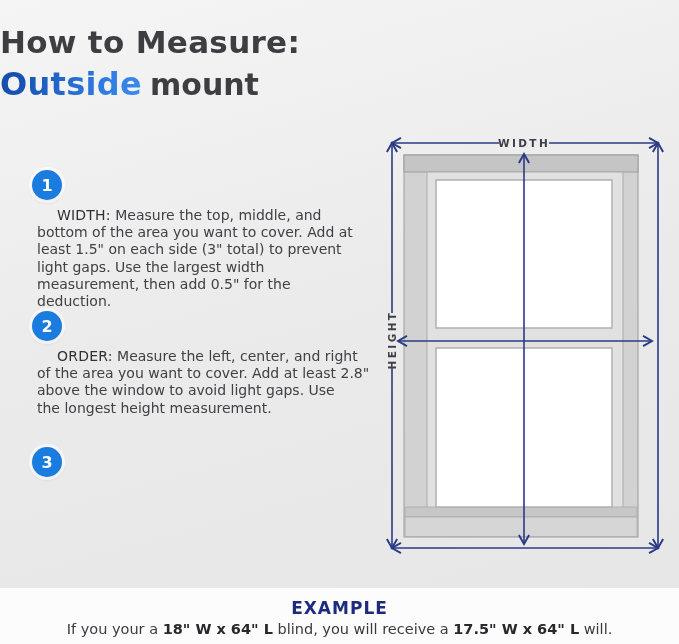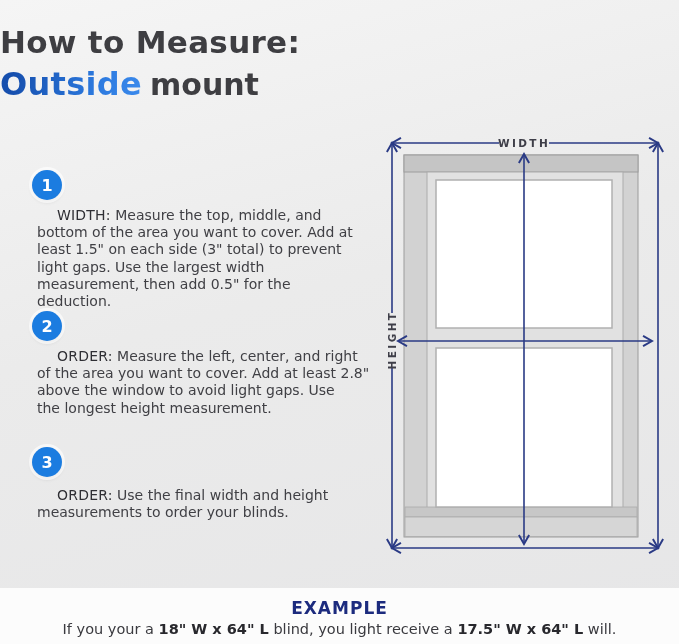--- a/index.html
+++ b/index.html
@@ -86,22 +86,20 @@
   <div class="step step-2">
     <div class="badge">2</div>
     <p class="step-text"><span class="step-label">ORDER:</span> <span>Measure the left, center, and right
 of the area you want to cover. Add at least 2.8"
 above the window to avoid light gaps. Use
 the longest height measurement.</span></p>
   </div>
 
   <div class="step step-3">
     <div class="badge">3</div>
-    <p class="step-text"><span class="step-label">ORDER:</span> <span>Use the final width and height
-measurements to order your blinds.</span></p>
   </div>
 
   <svg class="diagram" viewBox="0 0 300 435">
     <defs>
       <marker id="ah" viewBox="0 0 10 10" refX="8.5" refY="5" markerWidth="8" markerHeight="8" orient="auto-start-reverse">
         <path d="M1.5,1 L8.5,5 L1.5,9" fill="none" stroke="#2a3a85" stroke-width="1.5"></path>
       </marker>
     </defs>
 
     <g>
@@ -124,16 +122,16 @@
       <path d="M149,24 V414" marker-start="url(#ah)" marker-end="url(#ah)"></path>
       <path d="M23,211 H277" marker-start="url(#ah)" marker-end="url(#ah)"></path>
     </g>
 
     <text class="diag-label" x="149" y="17" text-anchor="middle">WIDTH</text>
     <text class="diag-label" transform="translate(21,210) rotate(-90)" text-anchor="middle">HEIGHT</text>
   </svg>
 
   <div class="example">
     <div class="example-heading">EXAMPLE</div>
-    <div class="example-line"><span>If you your a </span><span class="example-bold">18" W x 64" L</span><span> blind, you light receive a </span><span class="example-bold">17.5" W x 64" L</span><span> will.</span></div>
+    <div class="example-line"><span>If you your a </span><span class="example-bold">18" W x 64" L</span><span> blind, you will receive a </span><span class="example-bold">17.5" W x 64" L</span><span> will.</span></div>
   </div>
 
 </div>
 
 </body></html>

